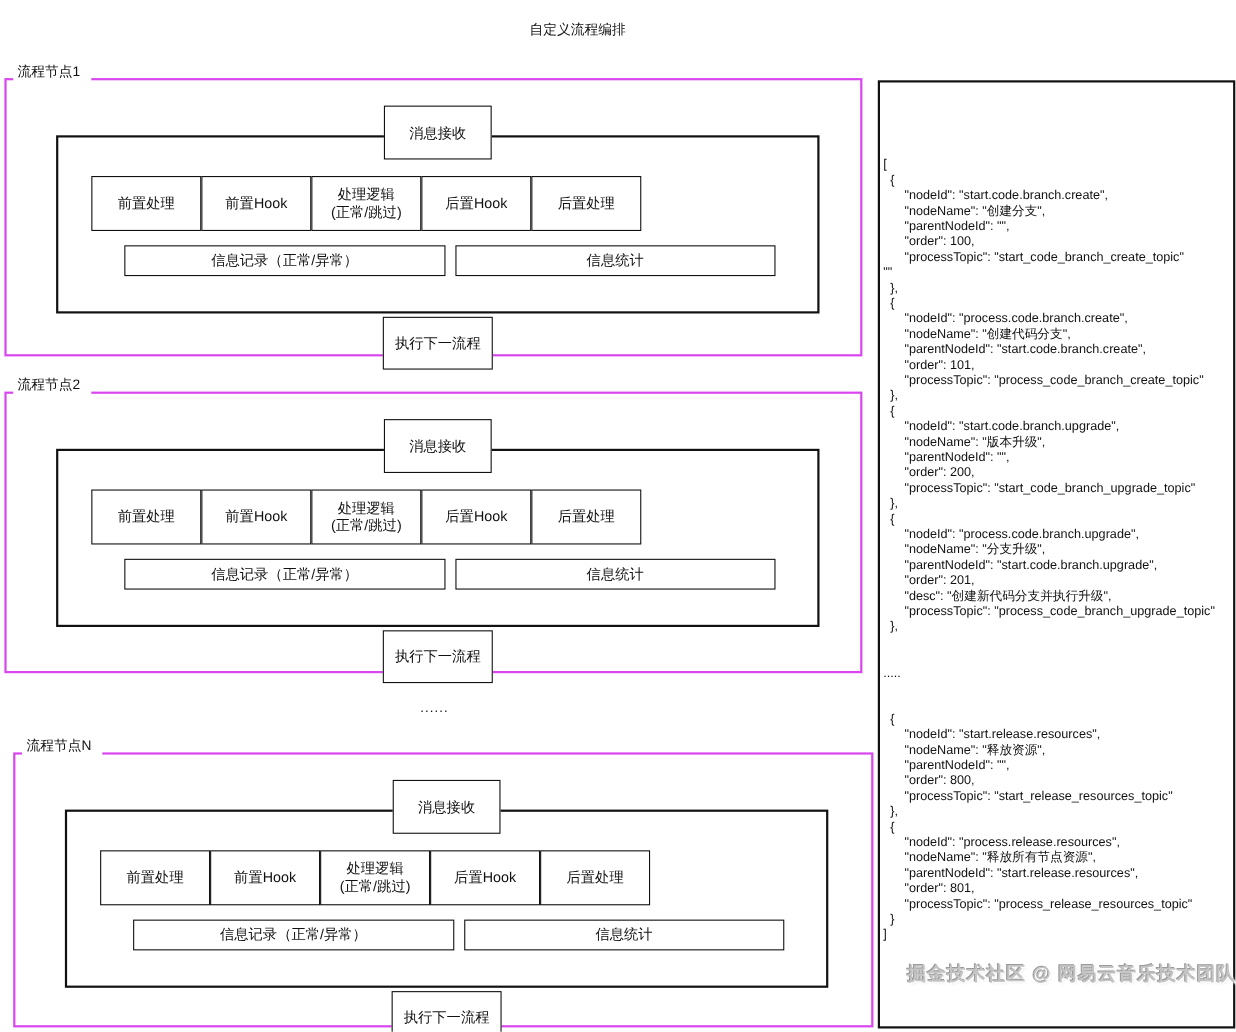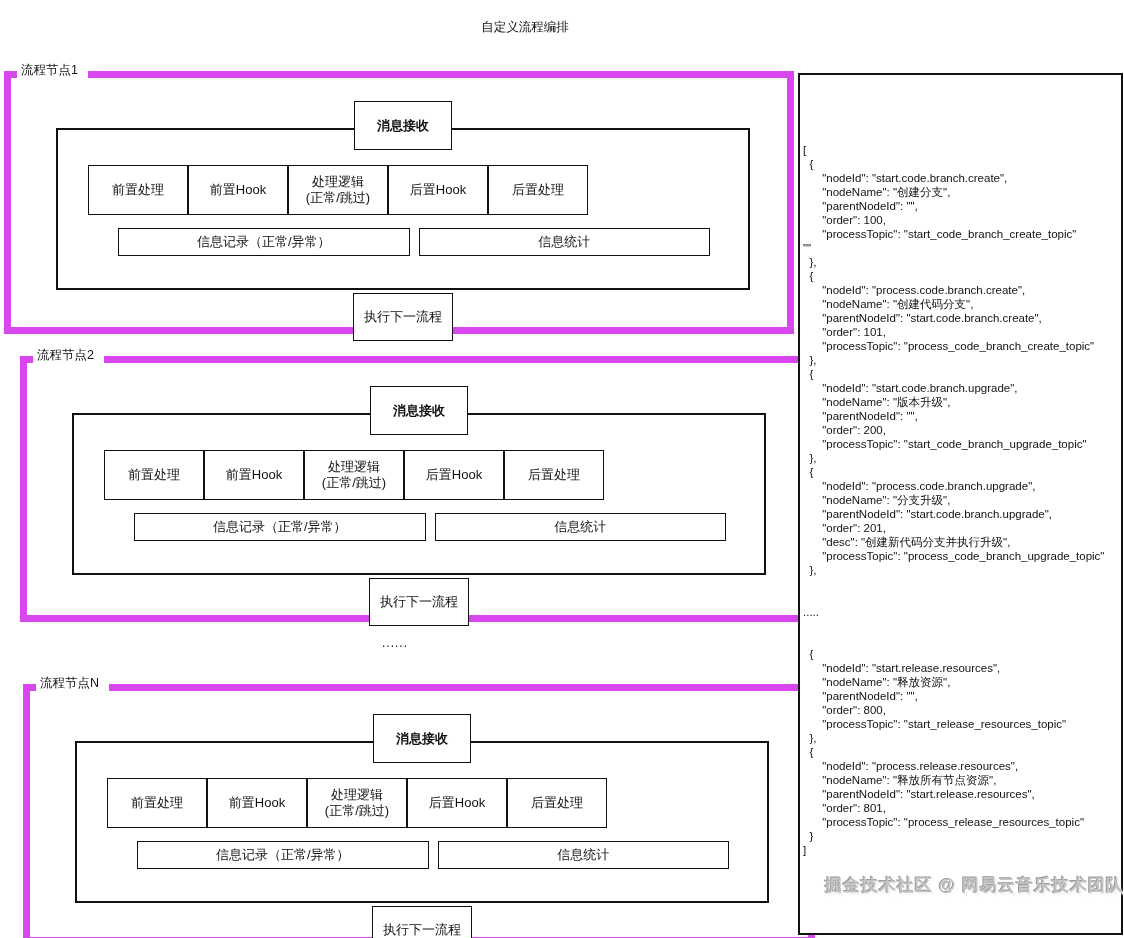--- a/index.html
+++ b/index.html
@@ -7,36 +7,36 @@
     width:1124px;height:938px;position:relative;background:#fff;
     font-family:"Liberation Sans","DejaVu Sans",sans-serif;color:#111;
     overflow:hidden;
   }
   .title{
     position:absolute;top:19px;left:0;width:966px;text-align:center;
     font-size:12.5px;color:#111;
   }
   .title span{position:relative;left:42px;}
   
-  .node{position:absolute;border:7px solid #d946ef;background:#fff;}
+  .node{position:absolute;border:2px solid #d946ef;background:#fff;}
   .node1{left:4px;top:71px;width:776px;height:249px;}
-  .node2{left:20px;top:356px;width:776px;height:252px;}
-  .nodeN{left:23px;top:684px;width:778px;height:246px;}
+  .node2{left:4px;top:356px;width:776px;height:252px;}
+  .nodeN{left:12px;top:684px;width:778px;height:246px;}
   .node-label{
     position:absolute;top:-15px;left:6px;background:#fff;
     padding:0 10px 3px 4px;font-size:12.5px;line-height:14px;color:#111;
   }
   
   .inner{position:absolute;left:45px;top:50px;width:690px;height:158px;border:2px solid #111;}
   .box{
     border:1.5px solid #111;background:#fff;box-sizing:border-box;
     display:flex;align-items:center;justify-content:center;text-align:center;
     font-size:13px;line-height:16px;color:#111;
   }
-  .msg{position:absolute;left:50%;top:-29px;transform:translateX(-50%);width:98px;height:49px;z-index:2;font-weight:bold;}
+  .msg{position:absolute;left:50%;top:-29px;transform:translateX(-50%);width:98px;height:49px;z-index:2;}
   .row1{position:absolute;top:35px;left:30px;right:40px;display:flex;justify-content:flex-start;}
   .b5{width:100px;height:50px;}
   .logic{white-space:pre-line;}
   .row2{position:absolute;top:98px;left:28px;right:38px;display:flex;gap:9px;margin-left:32px;}
   .wide{flex:1;height:28px;}
   .next{position:absolute;left:50%;top:135px;transform:translateX(-50%);width:100px;height:48px;z-index:2;margin-top:28px;}
   
   .dots{
     position:absolute;top:636px;left:0;width:790px;text-align:center;
     font-size:12px;letter-spacing:1px;color:#111;

